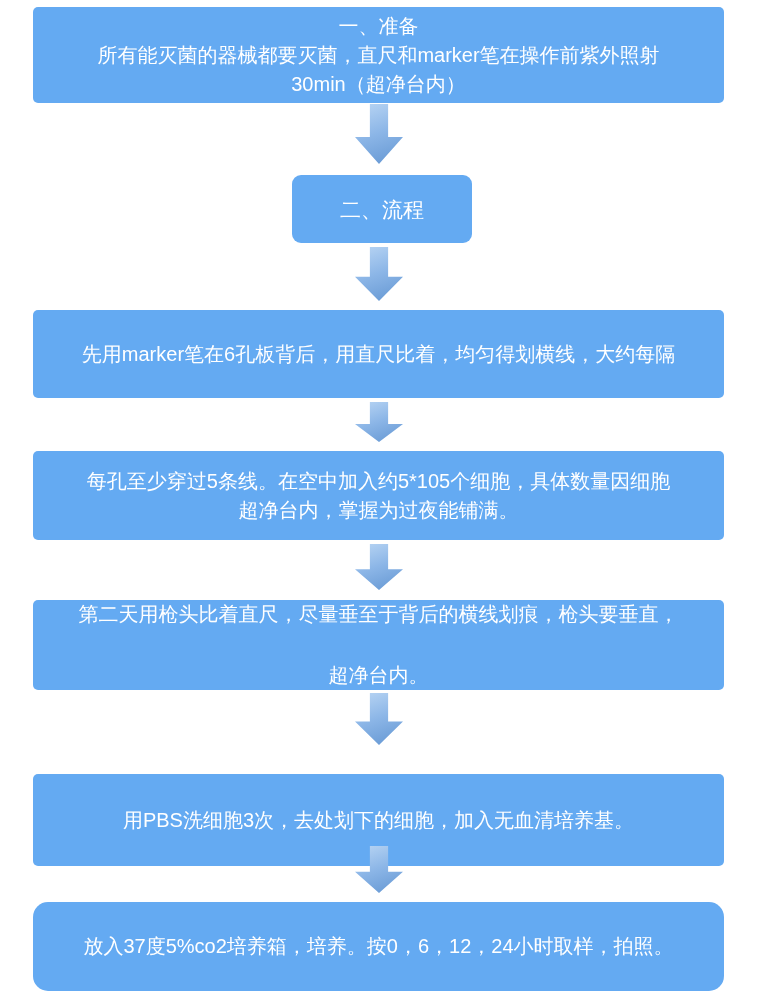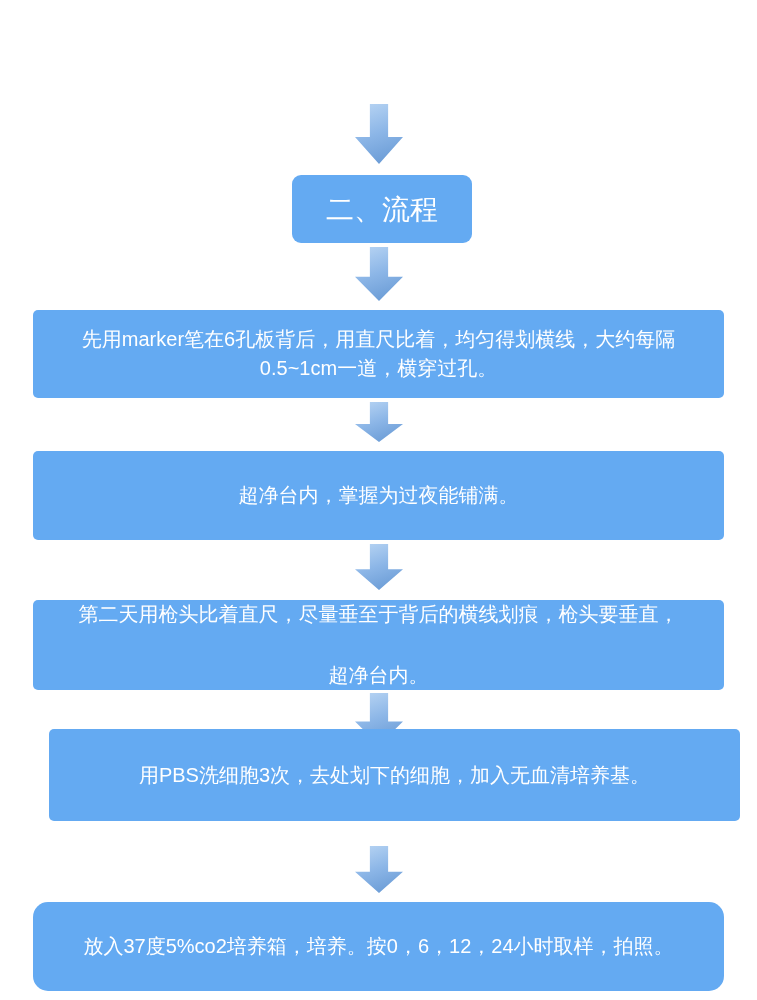--- a/index.html
+++ b/index.html
@@ -31,66 +31,71 @@
     font-size: 20px;
     line-height: 29px;
     padding: 0 22px;
   }
   .box .line { display: block; }
   .box-title { display: block; }
   .small-box {
     left: 292px;
     width: 180px;
     border-radius: 9px;
-    font-size: 28px;
+    font-size: 21px;
   }
   .arrow {
     position: absolute;
     left: 355px;
     width: 48px;
     background: linear-gradient(160deg, #bad6f4 0%, #8cb6e7 48%, #6396d2 100%);
     clip-path: polygon(31% 0%, 69% 0%, 69% 55%, 100% 55%, 50% 100%, 0% 55%, 31% 55%);
   }
   
   .b1 { top: 7px;   height: 96px; }
   .a1 { top: 104px; height: 60px; }
   .b2 { top: 175px; height: 68px; }
   .a2 { top: 247px; height: 54px; }
   .b3 { top: 310px; height: 88px; }
   .a3 { top: 402px; height: 40px; }
   .b4 { top: 451px; height: 89px; }
   .a4 { top: 544px; height: 46px; }
   .b5 { top: 600px; height: 90px; justify-content: space-between; }
   .a5 { top: 693px; height: 52px; }
-  .b6 { top: 729px; height: 92px; margin-left: 16px; }
+  .b6 { top: 774px; height: 92px; }
   .a6 { top: 846px; height: 47px; }
   .b7 { top: 902px; height: 89px; border-radius: 15px; }
 </style>
 </head>
 <body>
 
 <div class="canvas">
 
+  <div class="box b1">
+    <span class="box-title">一、准备</span>
+    <span class="line">所有能灭菌的器械都要灭菌，直尺和marker笔在操作前紫外照射</span>
+    <span class="line">30min（超净台内）</span>
+  </div>
 
   <div class="arrow a1"></div>
 
   <div class="box small-box b2">
     <span class="box-title">二、流程</span>
   </div>
 
   <div class="arrow a2"></div>
 
   <div class="box b3">
     <span class="line">先用marker笔在6孔板背后，用直尺比着，均匀得划横线，大约每隔</span>
-    <span class="line">0.5~1cm一道，横穿过孔。</span>
   </div>
 
   <div class="arrow a3"></div>
 
   <div class="box b4">
+    <span class="line">每孔至少穿过5条线。在空中加入约5*105个细胞，具体数量因细胞</span>
     <span class="line">超净台内，掌握为过夜能铺满。</span>
   </div>
 
   <div class="arrow a4"></div>
 
   <div class="box b5">
     <span class="line">第二天用枪头比着直尺，尽量垂至于背后的横线划痕，枪头要垂直，</span>
     <span class="line">超净台内。</span>
   </div>
 

